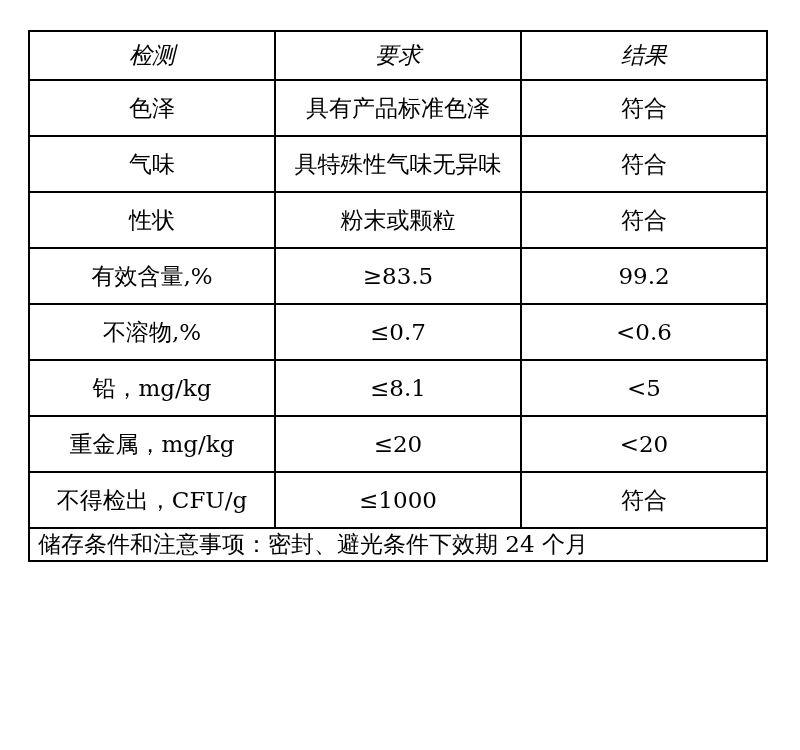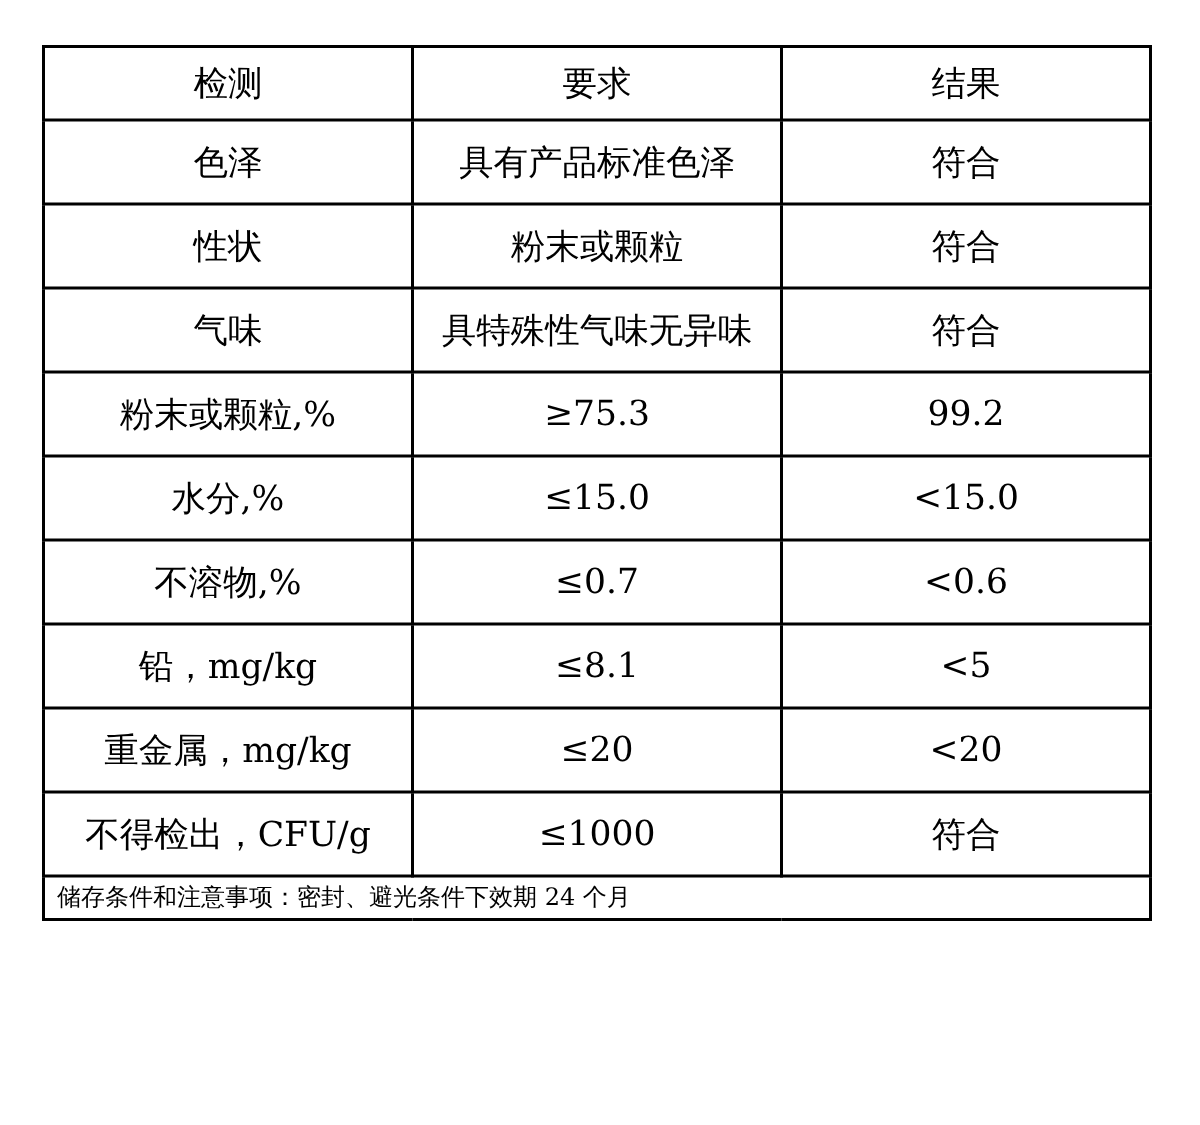--- a/index.html
+++ b/index.html
@@ -31,26 +31,26 @@
   .qc-table td {
     border: 2px solid #000000;
     text-align: center;
     vertical-align: middle;
     font-weight: normal;
     font-size: 23px;
     padding: 0;
     overflow: hidden;
     white-space: nowrap;
   }
-  .qc-table thead th { height: 47px; }
+  .qc-table thead th { height: 47px; font-style: italic; }
   .qc-table tbody td { height: 54px; }
   .qc-table tfoot td.footer-cell {
     height: 27px;
     text-align: left;
-    font-size: 16px;
+    font-size: 23px;
     padding-left: 8px;
   }
 </style>
 </head>
 <body>
 
 <div class="page">
   <table class="qc-table">
     <colgroup>
         <col>
@@ -64,38 +64,33 @@
         <th>结果</th>
       </tr>
     </thead>
     <tbody id="rows">
         <tr>
           <td>色泽</td>
           <td>具有产品标准色泽</td>
           <td>符合</td>
         </tr>
         <tr>
+          <td>气味</td>
+          <td>具特殊性气味无异味</td>
+          <td>符合</td>
+        </tr>
+        <tr>
           <td>性状</td>
           <td>粉末或颗粒</td>
           <td>符合</td>
         </tr>
         <tr>
-          <td>气味</td>
-          <td>具特殊性气味无异味</td>
-          <td>符合</td>
-        </tr>
-        <tr>
-          <td>粉末或颗粒,%</td>
-          <td>≥75.3</td>
+          <td>有效含量,%</td>
+          <td>≥83.5</td>
           <td>99.2</td>
-        </tr>
-        <tr>
-          <td>水分,%</td>
-          <td>≤15.0</td>
-          <td>&lt;15.0</td>
         </tr>
         <tr>
           <td>不溶物,%</td>
           <td>≤0.7</td>
           <td>&lt;0.6</td>
         </tr>
         <tr>
           <td>铅，mg/kg</td>
           <td>≤8.1</td>
           <td>&lt;5</td>

